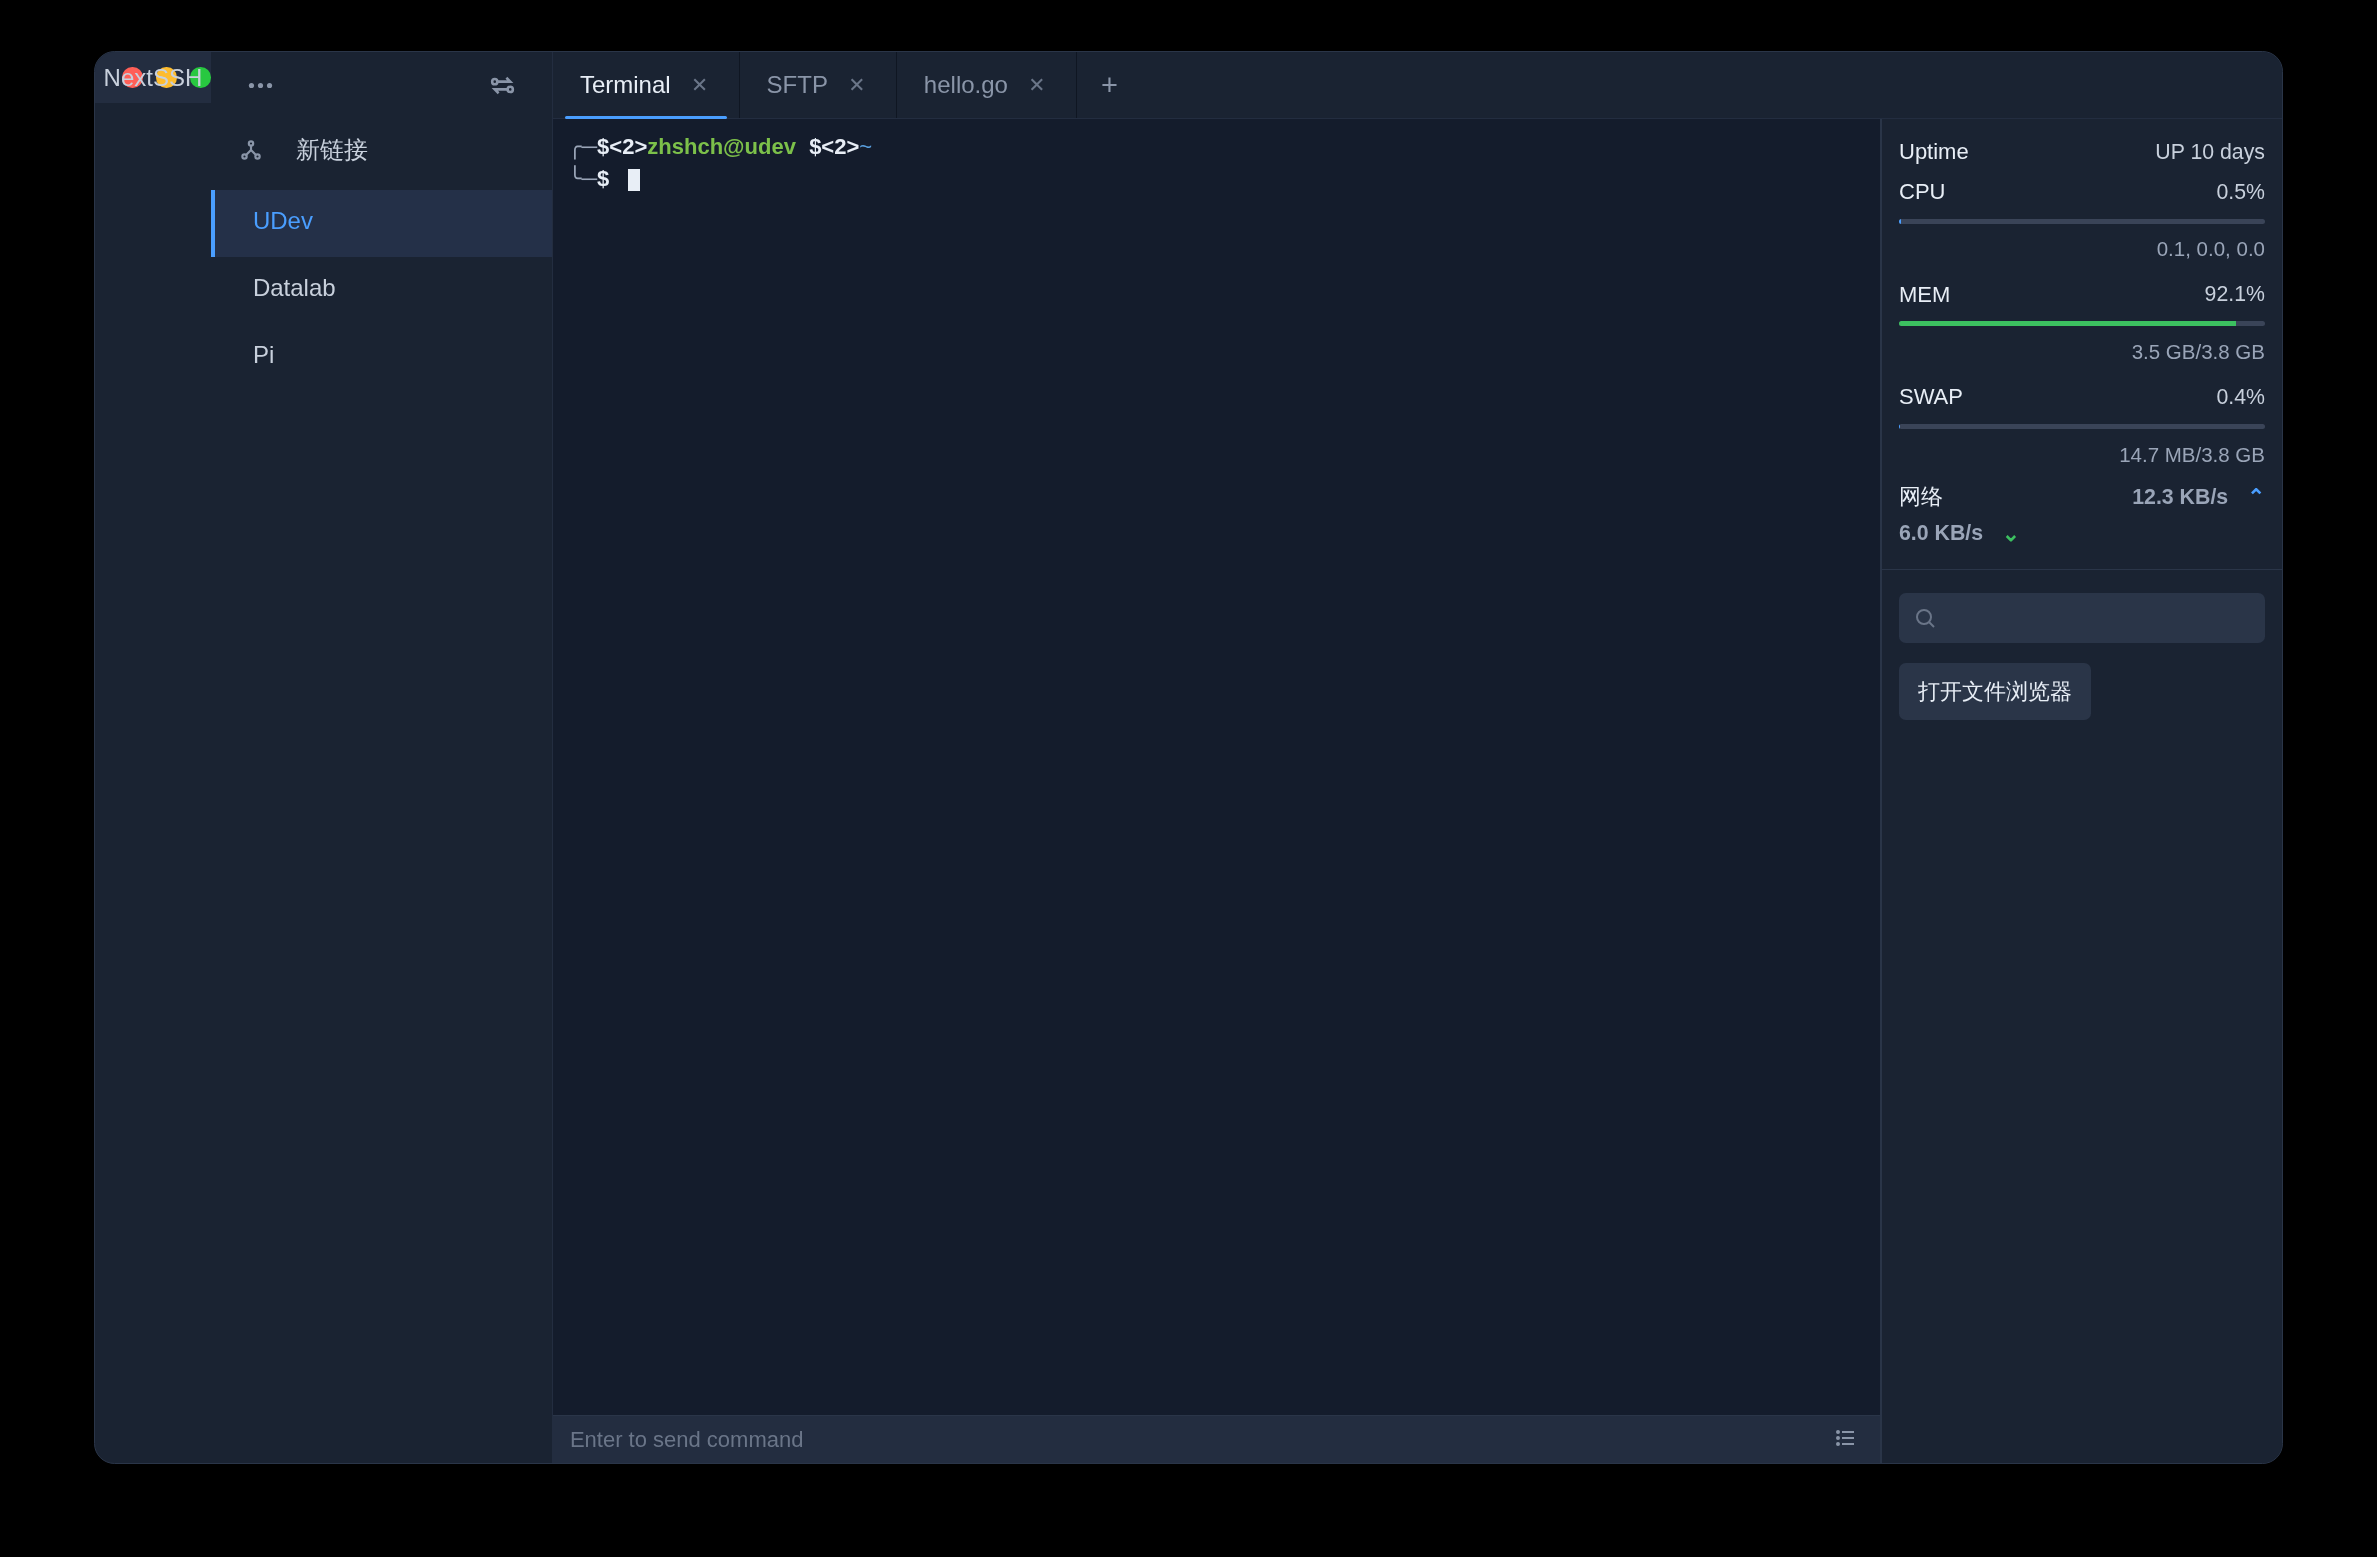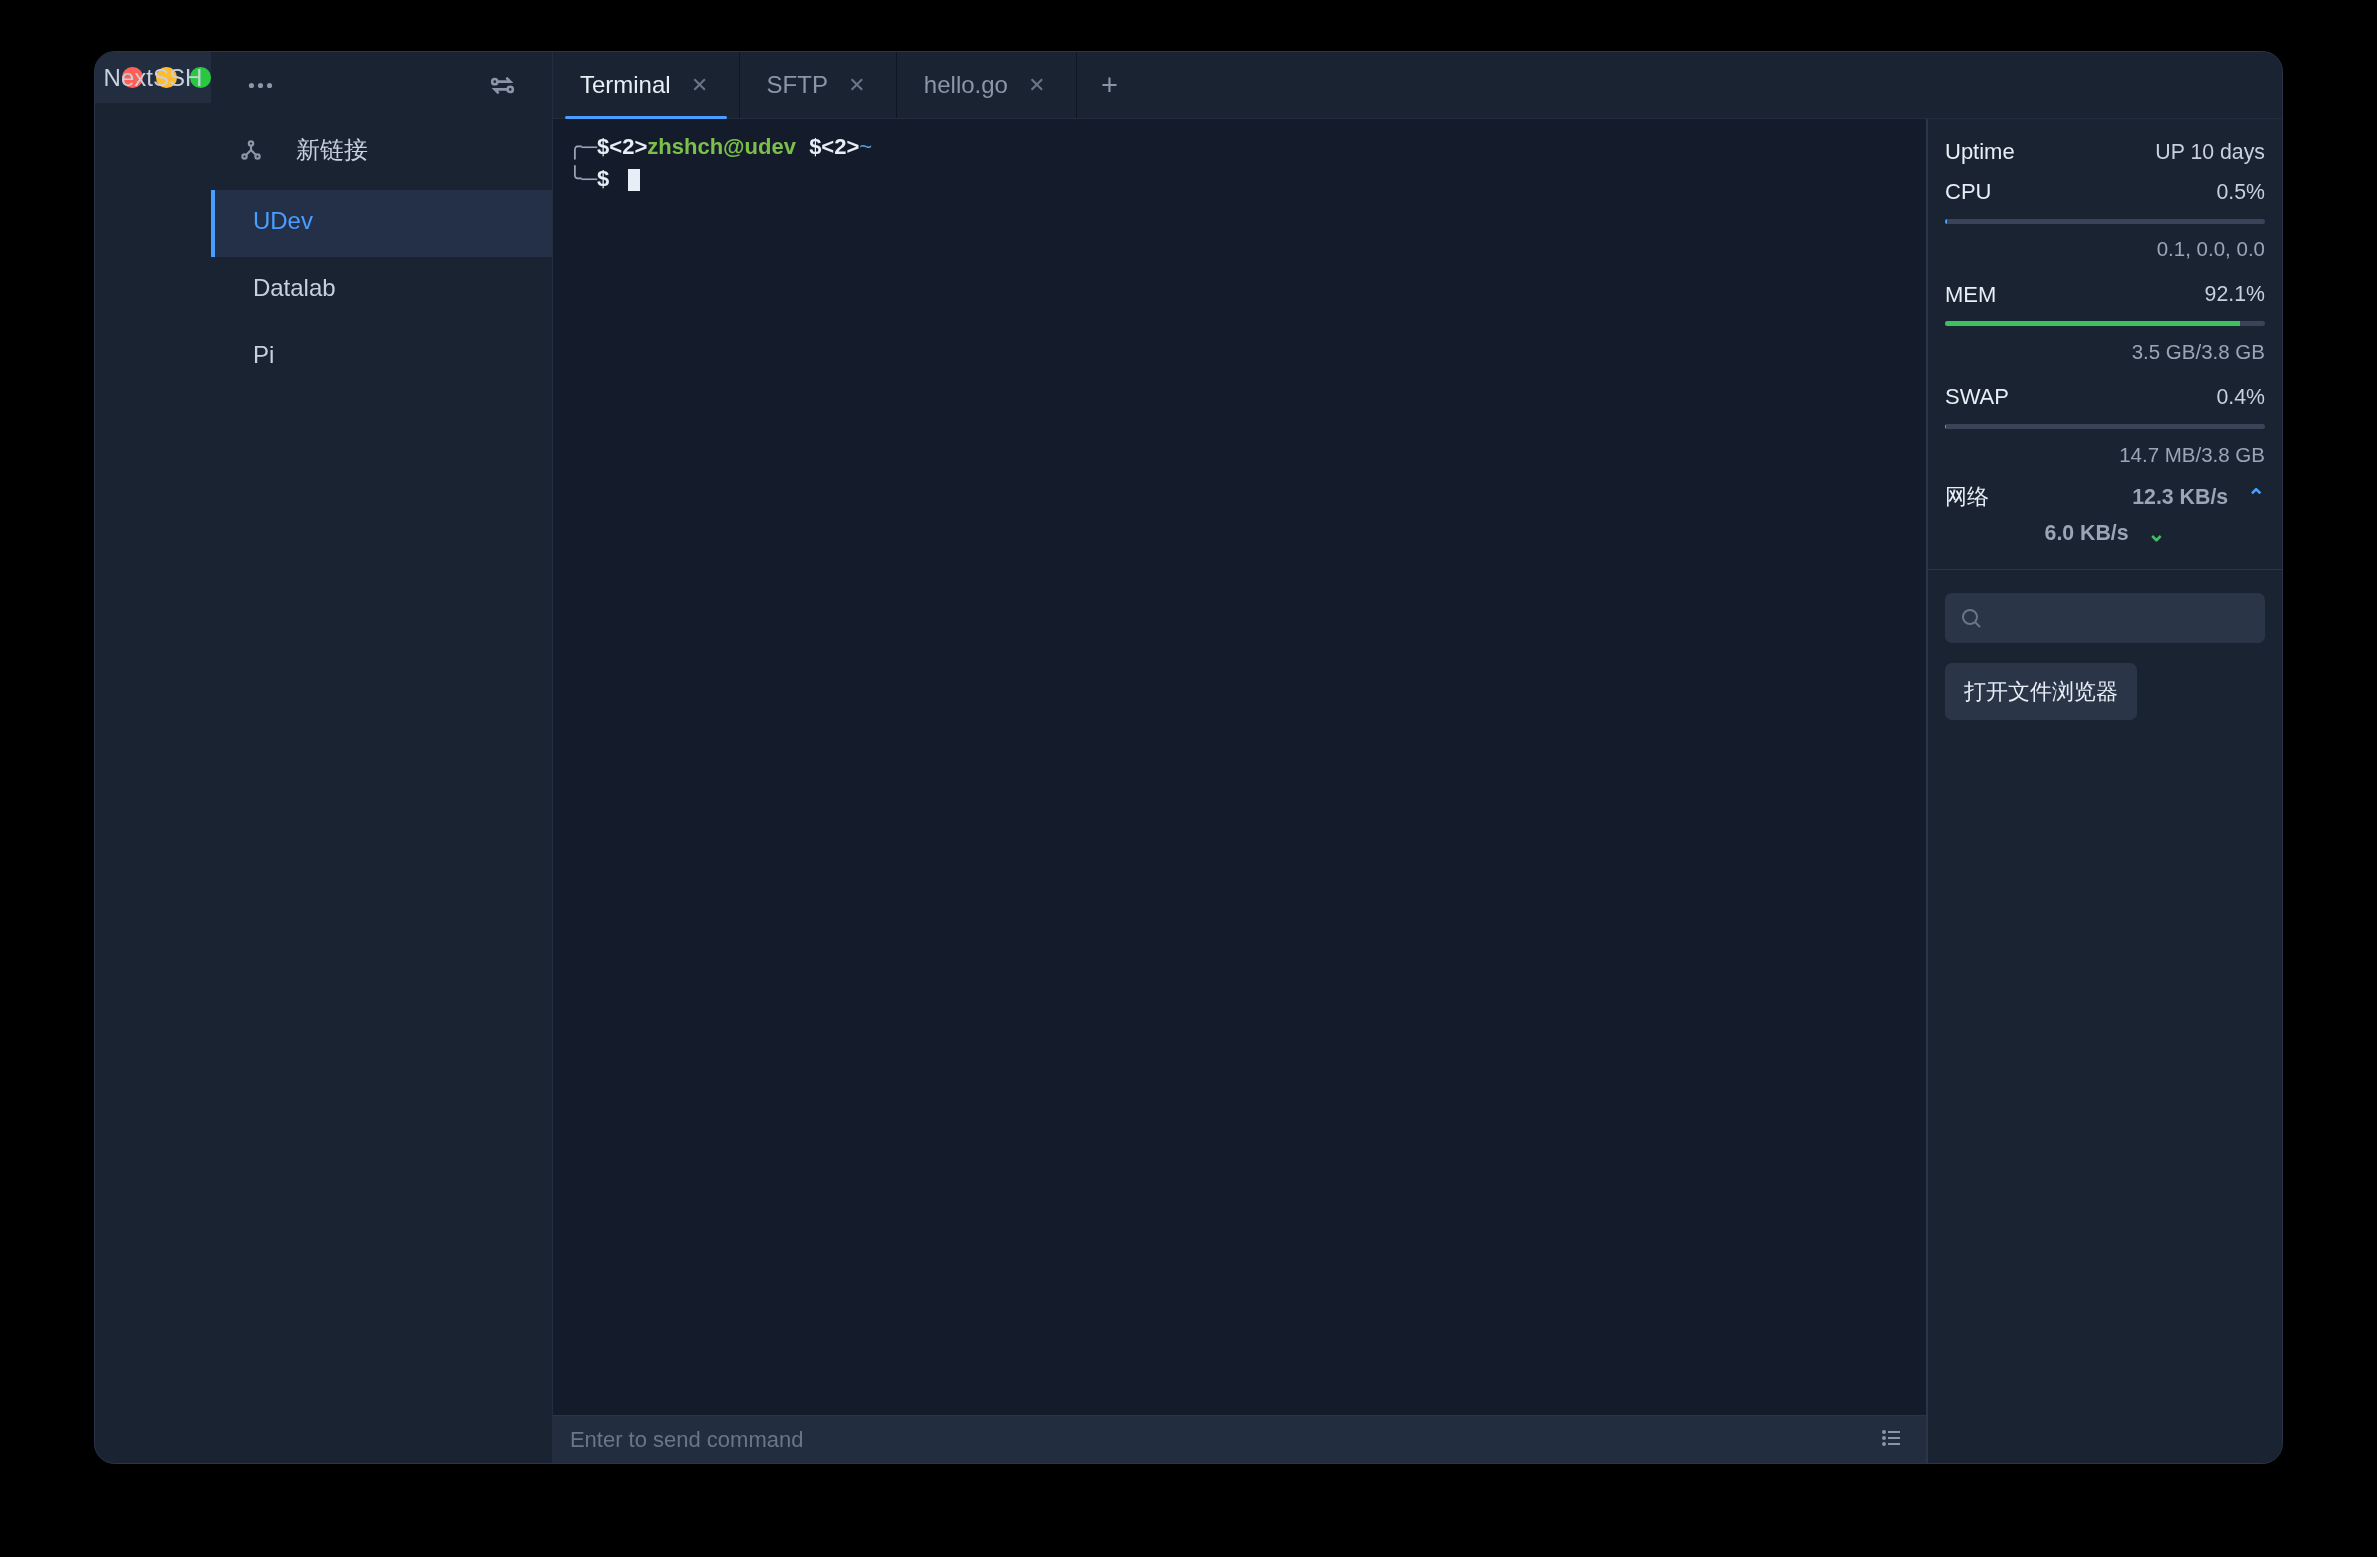--- a/index.html
+++ b/index.html
@@ -35,21 +35,21 @@
 .prompt-seg { color:#e8eef6; font-weight:600; }
 .prompt-user { color:#7cc04a; font-weight:600; }
 .prompt-seg2 { color:#e8eef6; font-weight:600; }
 .prompt-path { color:#5aa0e0; }
 .cursor { display:inline-block; width:12px; height:22px; background:#e8eef6; vertical-align:middle; margin-left:5.1px; }
 .cmd-bar { height:48px; background:#232d40; display:flex; align-items:center; padding:0 17px; border-top:0.9px solid #2a3548; }
 .cmd-input { flex:1; background:transparent; border:none; outline:none; color:#c8d0dc; font-size:22px; }
 .cmd-input::placeholder{color:#6a7588}
 .list-icon{color:#8a95a8;padding:5.1px;cursor:pointer}
 .list-icon svg{width:24px;height:24px}
-.right-panel { width:356px; background:#1a2332; border-left:2.6px solid #2a3548; padding:15.4px 17px; display:flex; flex-direction:column; gap:8.5px; color:#c8d0dc; font-size:21.3px; }
+.right-panel { width:402px; background:#1a2332; border-left:2.6px solid #2a3548; padding:15.4px 17px; display:flex; flex-direction:column; gap:8.5px; color:#c8d0dc; font-size:21.3px; }
 .metric-row { display:flex; justify-content:space-between; align-items:center; margin-top:5.1px; }
 .metric-label { font-weight:500; color:#e8eef6; font-size:22px; }
 .metric-val { color:#c8d0dc; font-size:21.3px; }
 .bar { height:5.1px; background:#3a4458; border-radius:2.6px; margin-top:5.1px; overflow:hidden; }
 .bar-fill { height:100%; background:#4a9eff; }
 .bar-fill.green{background:#3cc060}
 .sub-row { text-align:right; color:#9aa5b8; font-size:20.5px; margin-top:5.1px; margin-bottom:6.8px; }
 .net-row { display:flex; justify-content:space-between; align-items:center; }
 .net-arrows { display:flex; align-items:center; gap:19px; color:#9aa5b8;font-weight:bold; }
 .net-arrows .up{color:#4a9eff}
@@ -177,21 +177,21 @@
               </div>
           <div class="sub-row">14.7 MB/3.8 GB</div>
 
           <div class="net-row">
             <span class="metric-label">网络</span>
             <span class="net-arrows">
                   <span>12.3 KB/s</span> 
                   <span class="up">⌃</span>
                 </span>
           </div>
-          <div class="net-row" style="justify-content:center">
+          <div class="net-row" style="justify-content:flex-start">
             <span class="net-arrows">
                   <span>6.0 KB/s</span> 
                   <span class="down">⌄</span>
                 </span>
           </div>
 
           <div class="divider"></div>
 
           <div class="search-box">
             <svg viewBox="0 0 24 24" fill="none" stroke="currentColor" stroke-width="2">

